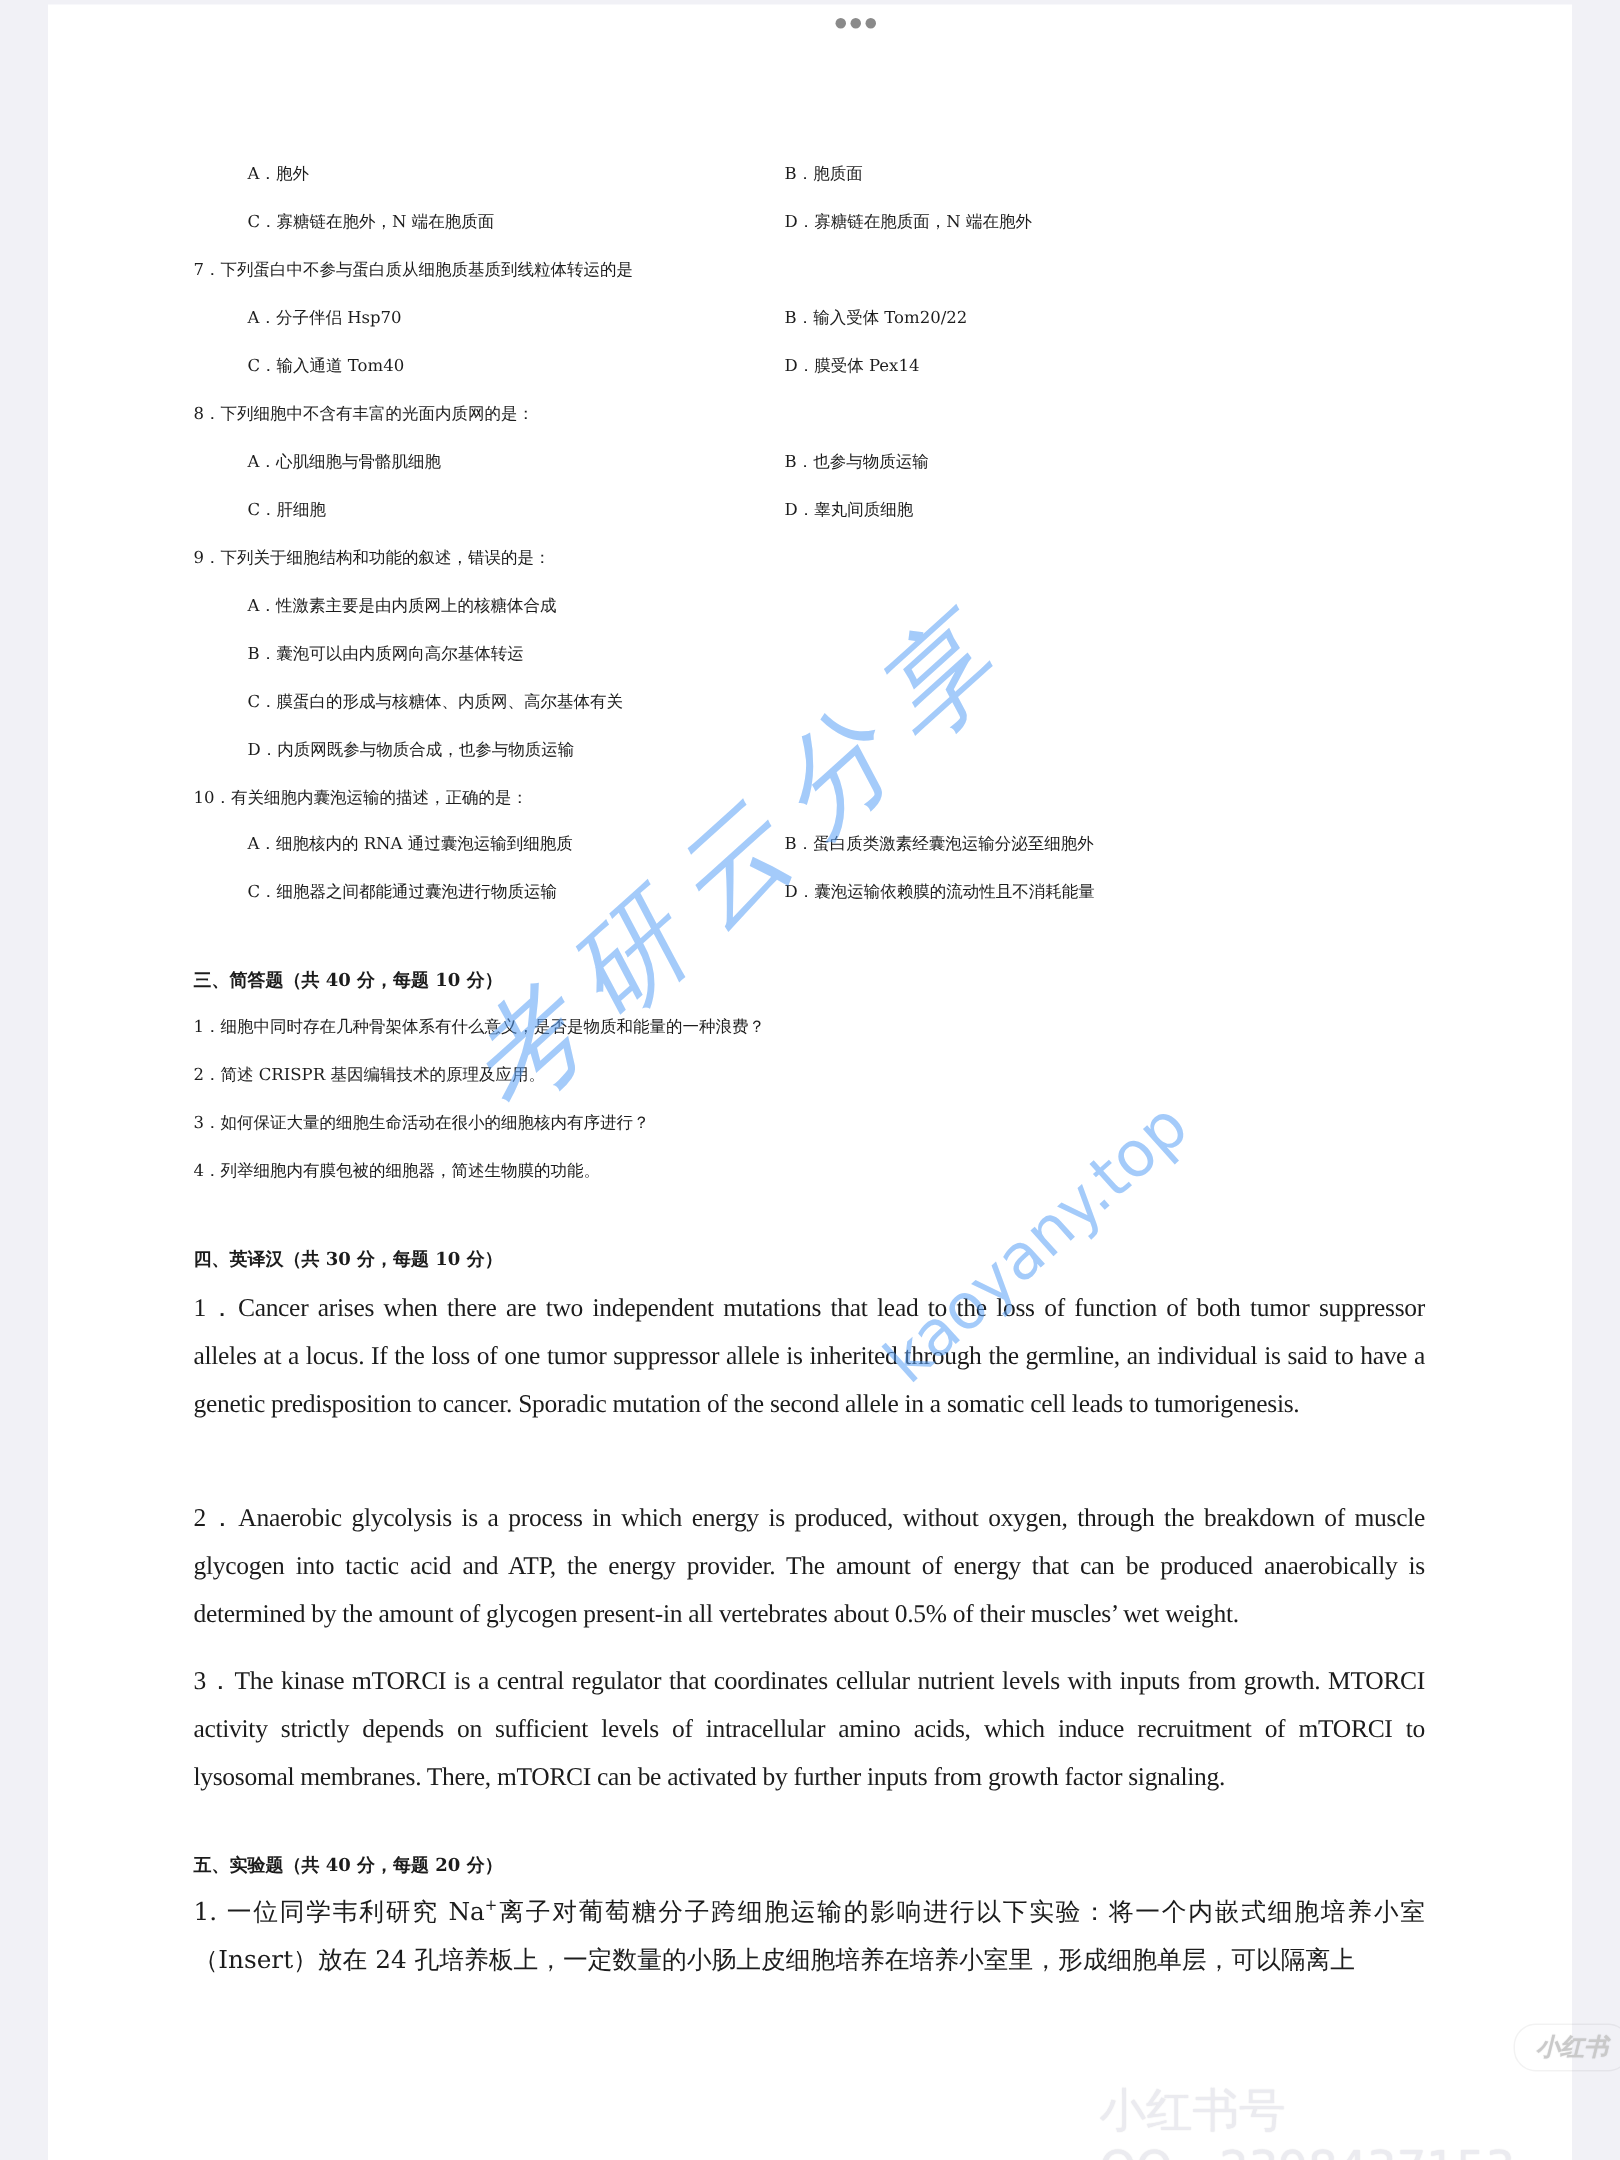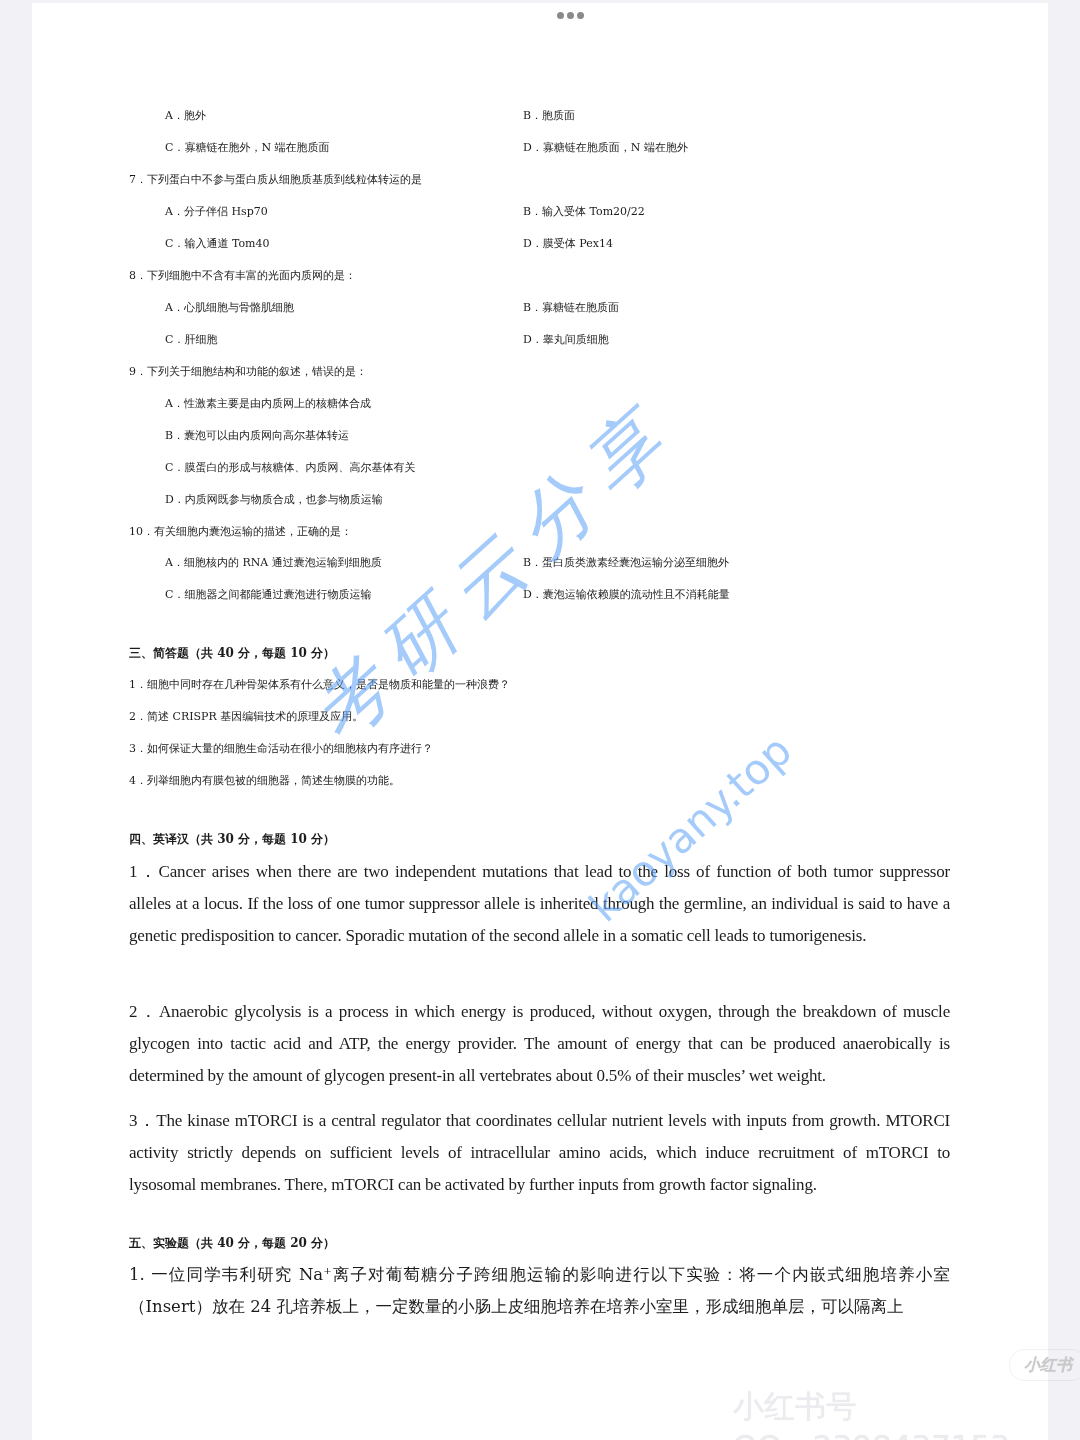--- a/index.html
+++ b/index.html
@@ -74,21 +74,21 @@
 <div class="line optR" style="top:138px">D．寡糖链在胞质面，N 端在胞外</div>
 
 <div class="line q" style="top:170px">7．下列蛋白中不参与蛋白质从细胞质基质到线粒体转运的是</div>
 <div class="line opt" style="top:202px">A．分子伴侣 Hsp70</div>
 <div class="line optR" style="top:202px">B．输入受体 Tom20/22</div>
 <div class="line opt" style="top:234px">C．输入通道 Tom40</div>
 <div class="line optR" style="top:234px">D．膜受体 Pex14</div>
 
 <div class="line q" style="top:266px">8．下列细胞中不含有丰富的光面内质网的是：</div>
 <div class="line opt" style="top:298px">A．心肌细胞与骨骼肌细胞</div>
-<div class="line optR" style="top:298px">B．寡糖链在胞质面</div>
+<div class="line optR" style="top:298px">B．也参与物质运输</div>
 <div class="line opt" style="top:330px">C．肝细胞</div>
 <div class="line optR" style="top:330px">D．睾丸间质细胞</div>
 
 <div class="line q" style="top:362px">9．下列关于细胞结构和功能的叙述，错误的是：</div>
 <div class="line opt" style="top:394px">A．性激素主要是由内质网上的核糖体合成</div>
 <div class="line opt" style="top:426px">B．囊泡可以由内质网向高尔基体转运</div>
 <div class="line opt" style="top:458px">C．膜蛋白的形成与核糖体、内质网、高尔基体有关</div>
 <div class="line opt" style="top:490px">D．内质网既参与物质合成，也参与物质运输</div>
 
 <div class="line q" style="top:522px">10．有关细胞内囊泡运输的描述，正确的是：</div>

